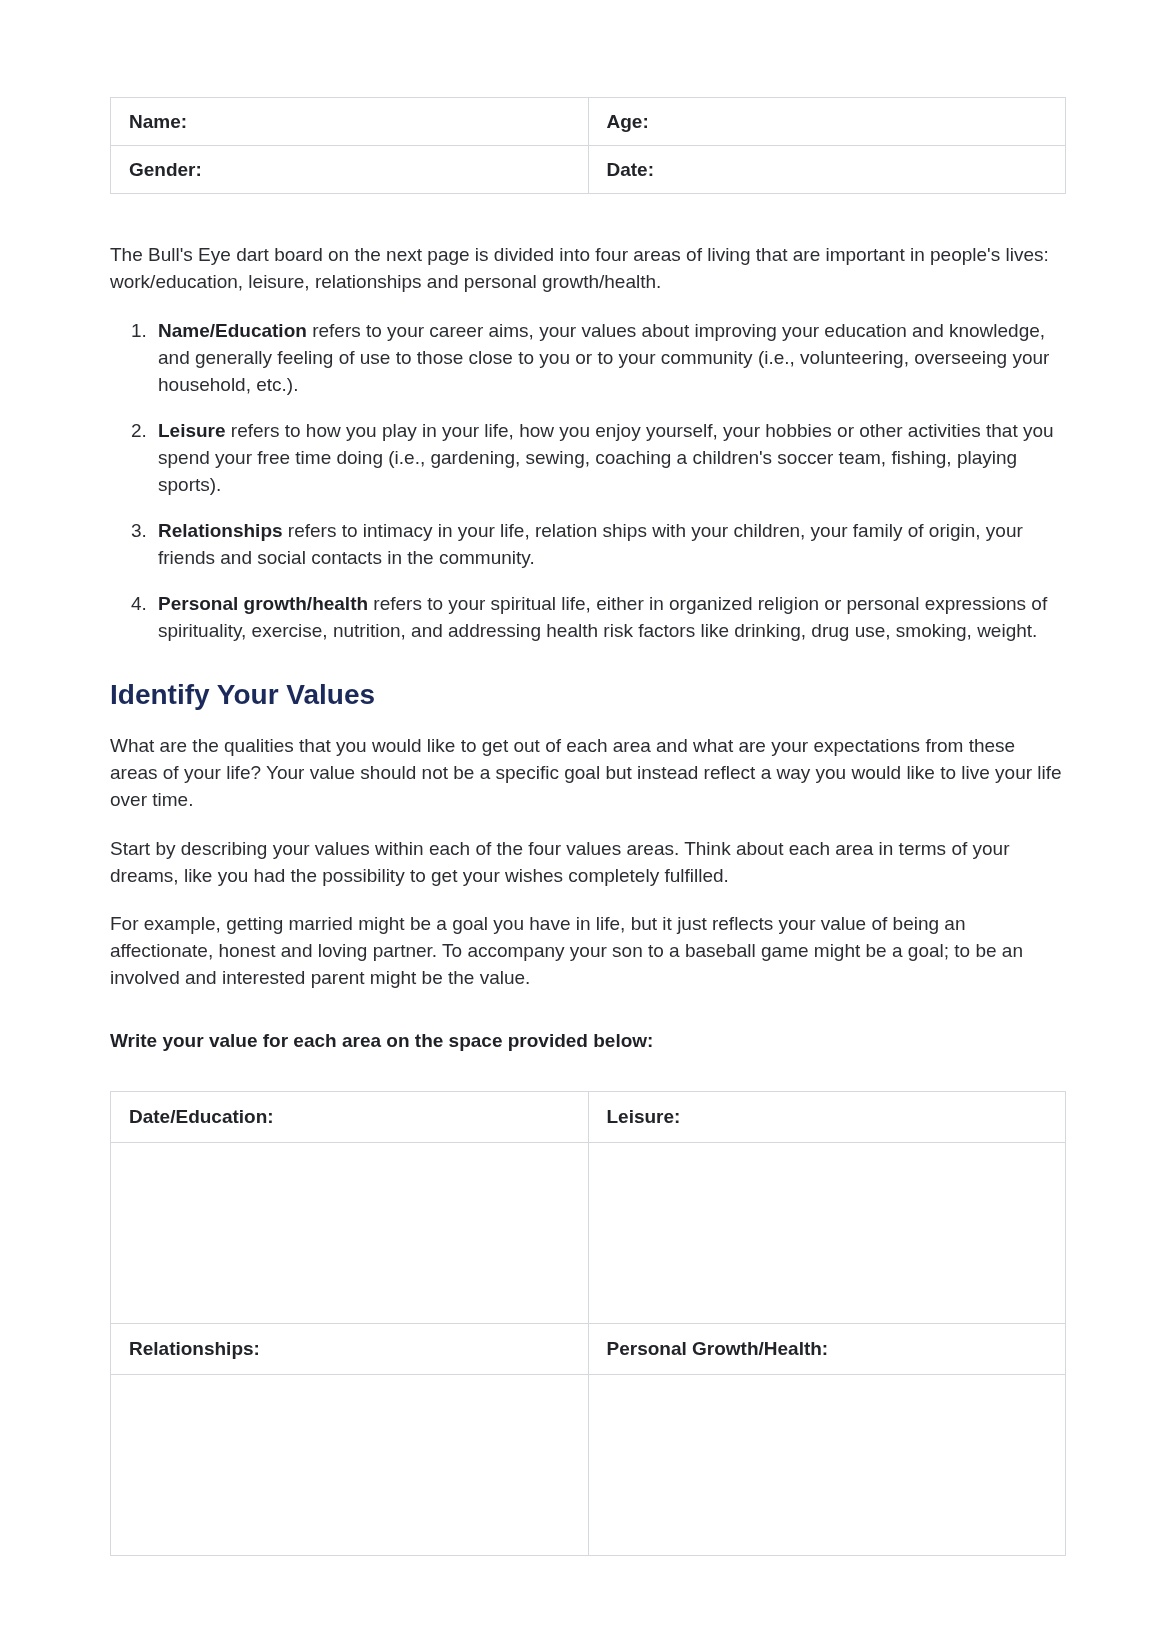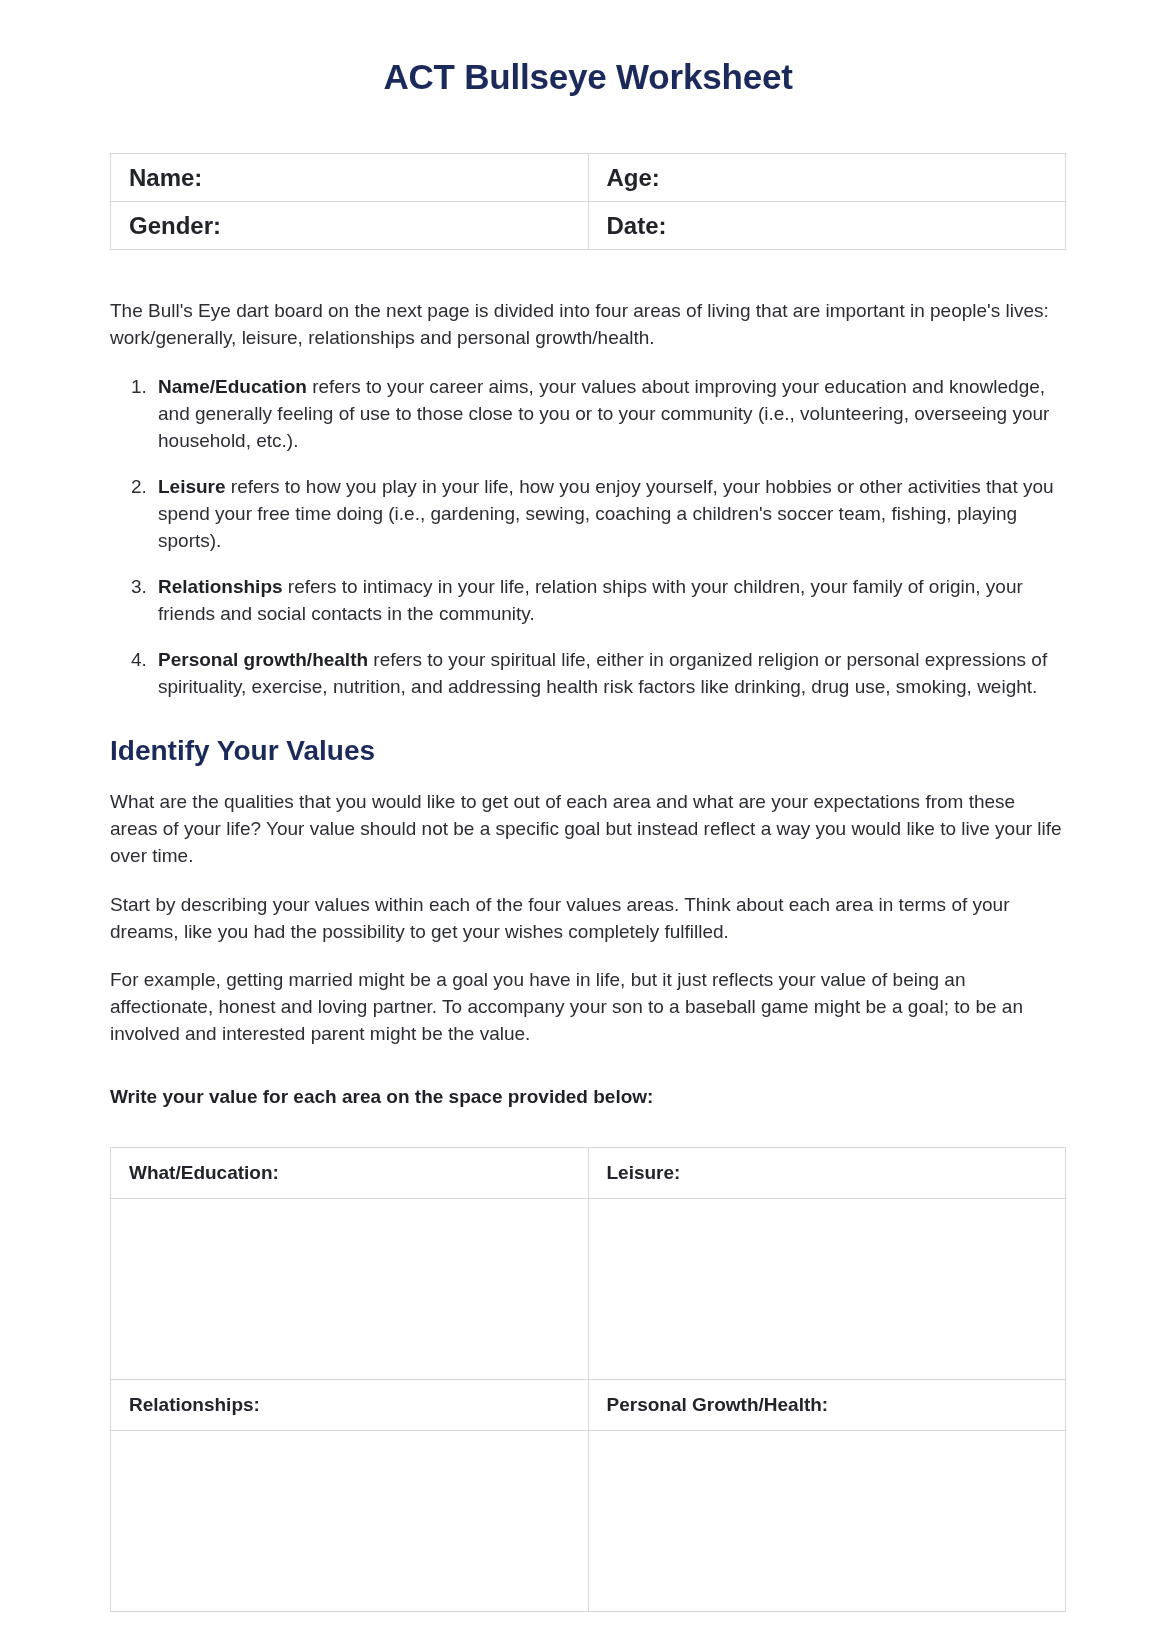--- a/index.html
+++ b/index.html
@@ -35,21 +35,21 @@
   .info-table {
     margin-top: 55px;
     width: 100%;
     border-collapse: collapse;
     table-layout: fixed;
   }
   .info-table td {
     border: 1px solid #d6d8de;
     height: 47px;
     padding: 0 18px;
-    font-size: 24px;
+    font-size: 19px;
     font-weight: bold;
     color: #22242a;
     vertical-align: middle;
   }
 
   
   .intro {
     margin-top: 48px;
     font-size: 19px;
     line-height: 1.42;
@@ -114,21 +114,20 @@
   }
   .values-table td.blank {
     height: 180px;
   }
 </style>
 </head>
 <body>
 
 <div class="page">
 
-  <h1 class="title">ACT Bullseye Worksheet</h1>
 
   <table class="info-table">
     <tbody>
       <tr>
         <td>
           <span>Name:</span>
         </td>
         <td>
           <span>Age:</span>
         </td>
@@ -137,42 +136,42 @@
         <td>
           <span>Gender:</span>
         </td>
         <td>
           <span>Date:</span>
         </td>
       </tr>
     </tbody>
   </table>
 
-  <p class="intro">The Bull's Eye dart board on the next page is divided into four areas of living that are important in people's lives: work/generally, leisure, relationships and personal growth/health.</p>
+  <p class="intro">The Bull's Eye dart board on the next page is divided into four areas of living that are important in people's lives: work/education, leisure, relationships and personal growth/health.</p>
 
   <ol class="areas">
     <li><b>Name/Education</b><span> refers to your career aims, your values about improving your education and knowledge, and generally feeling of use to those close to you or to your community (i.e., volunteering, overseeing your household, etc.).</span></li>
     <li><b>Leisure</b><span> refers to how you play in your life, how you enjoy yourself, your hobbies or other activities that you spend your free time doing (i.e., gardening, sewing, coaching a children's soccer team, fishing, playing sports).</span></li>
     <li><b>Relationships</b><span> refers to intimacy in your life, relation ships with your children, your family of origin, your friends and social contacts in the community.</span></li>
     <li><b> Personal growth/health</b><span> refers to your spiritual life, either in organized religion or personal expressions of spirituality, exercise, nutrition, and addressing health risk factors like drinking, drug use, smoking, weight.</span></li>
   </ol>
 
   <h2 class="section">Identify Your Values</h2>
 
   <p class="para">What are the qualities that you would like to get out of each area and what are your expectations from these areas of your life? Your value should not be a specific goal but instead reflect a way you would like to live your life over time.</p>
   <p class="para">Start by describing your values within each of the four values areas. Think about each area in terms of your dreams, like you had the possibility to get your wishes completely fulfilled.</p>
   <p class="para">For example, getting married might be a goal you have in life, but it just reflects your value of being an affectionate, honest and loving partner. To accompany your son to a baseball game might be a goal; to be an involved and interested parent might be the value.</p>
 
   <p class="prompt">Write your value for each area on the space provided below:</p>
 
   <table class="values-table">
     <tbody>
       <tr>
         <td class="label">
-          <span>What/Education:</span>
+          <span>Date/Education:</span>
         </td>
         <td class="label">
           <span>Leisure:</span>
         </td>
       </tr>
       <tr>
         <td class="blank">
           <span></span>
         </td>
         <td class="blank">

